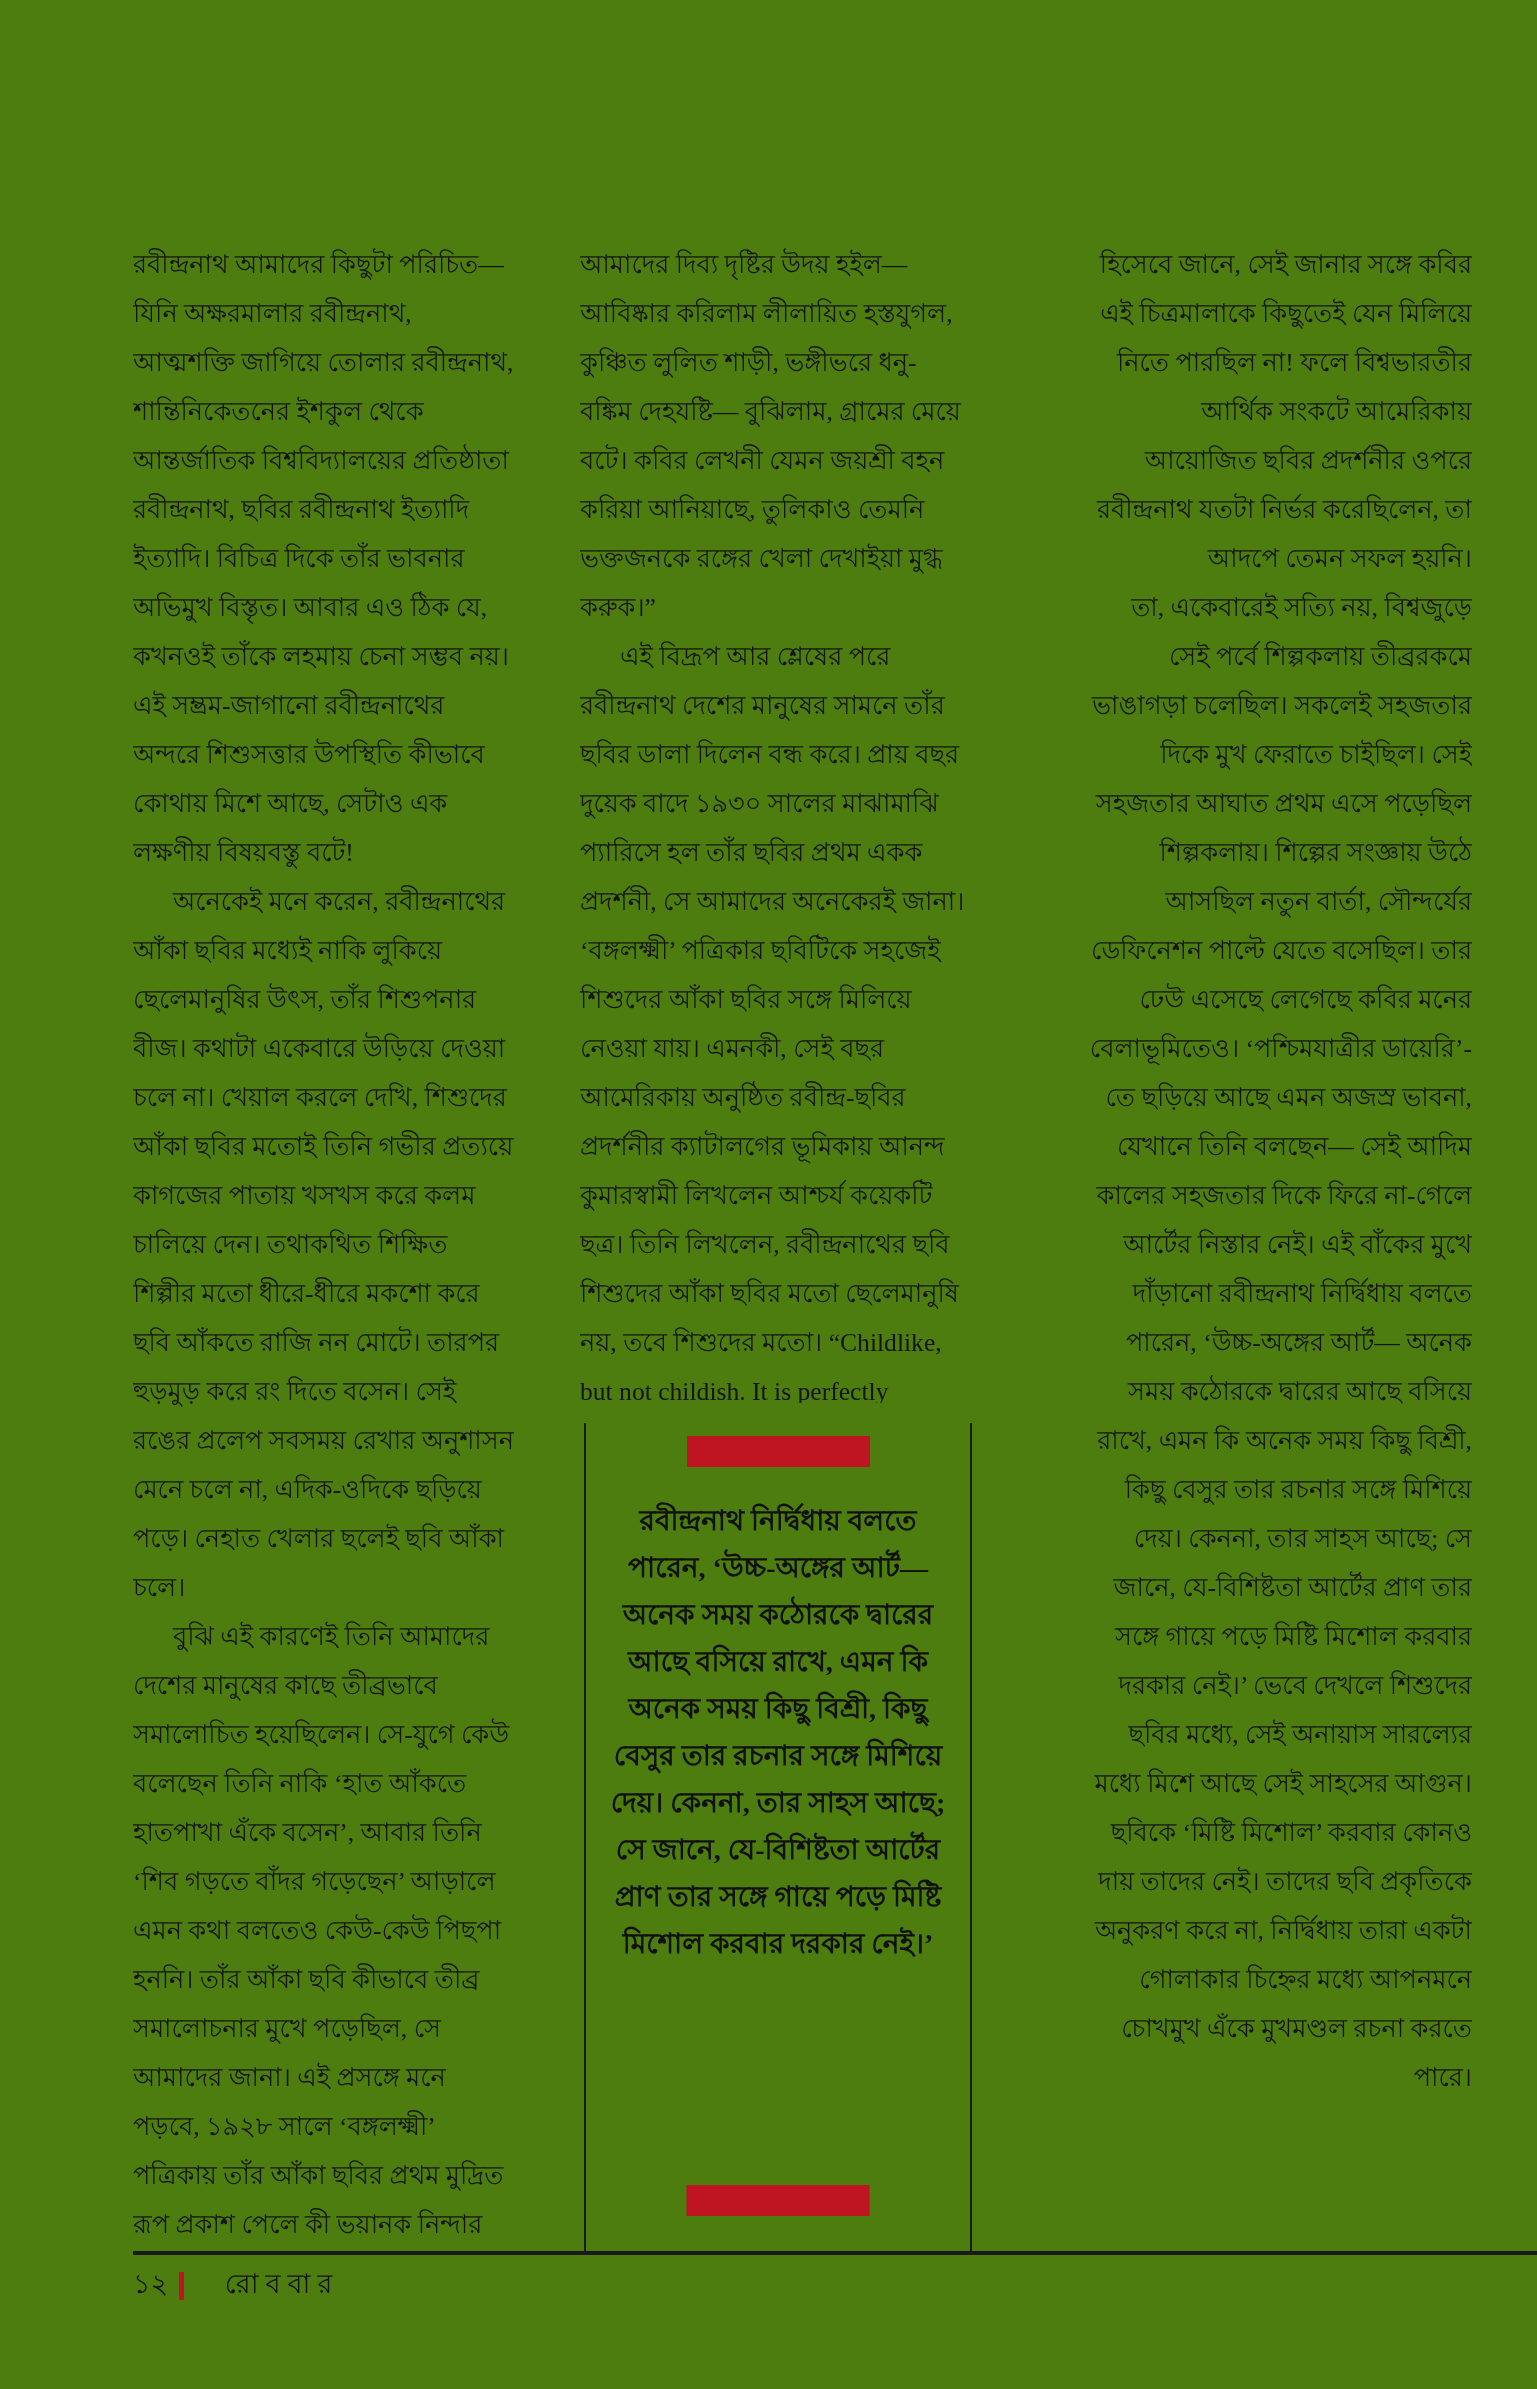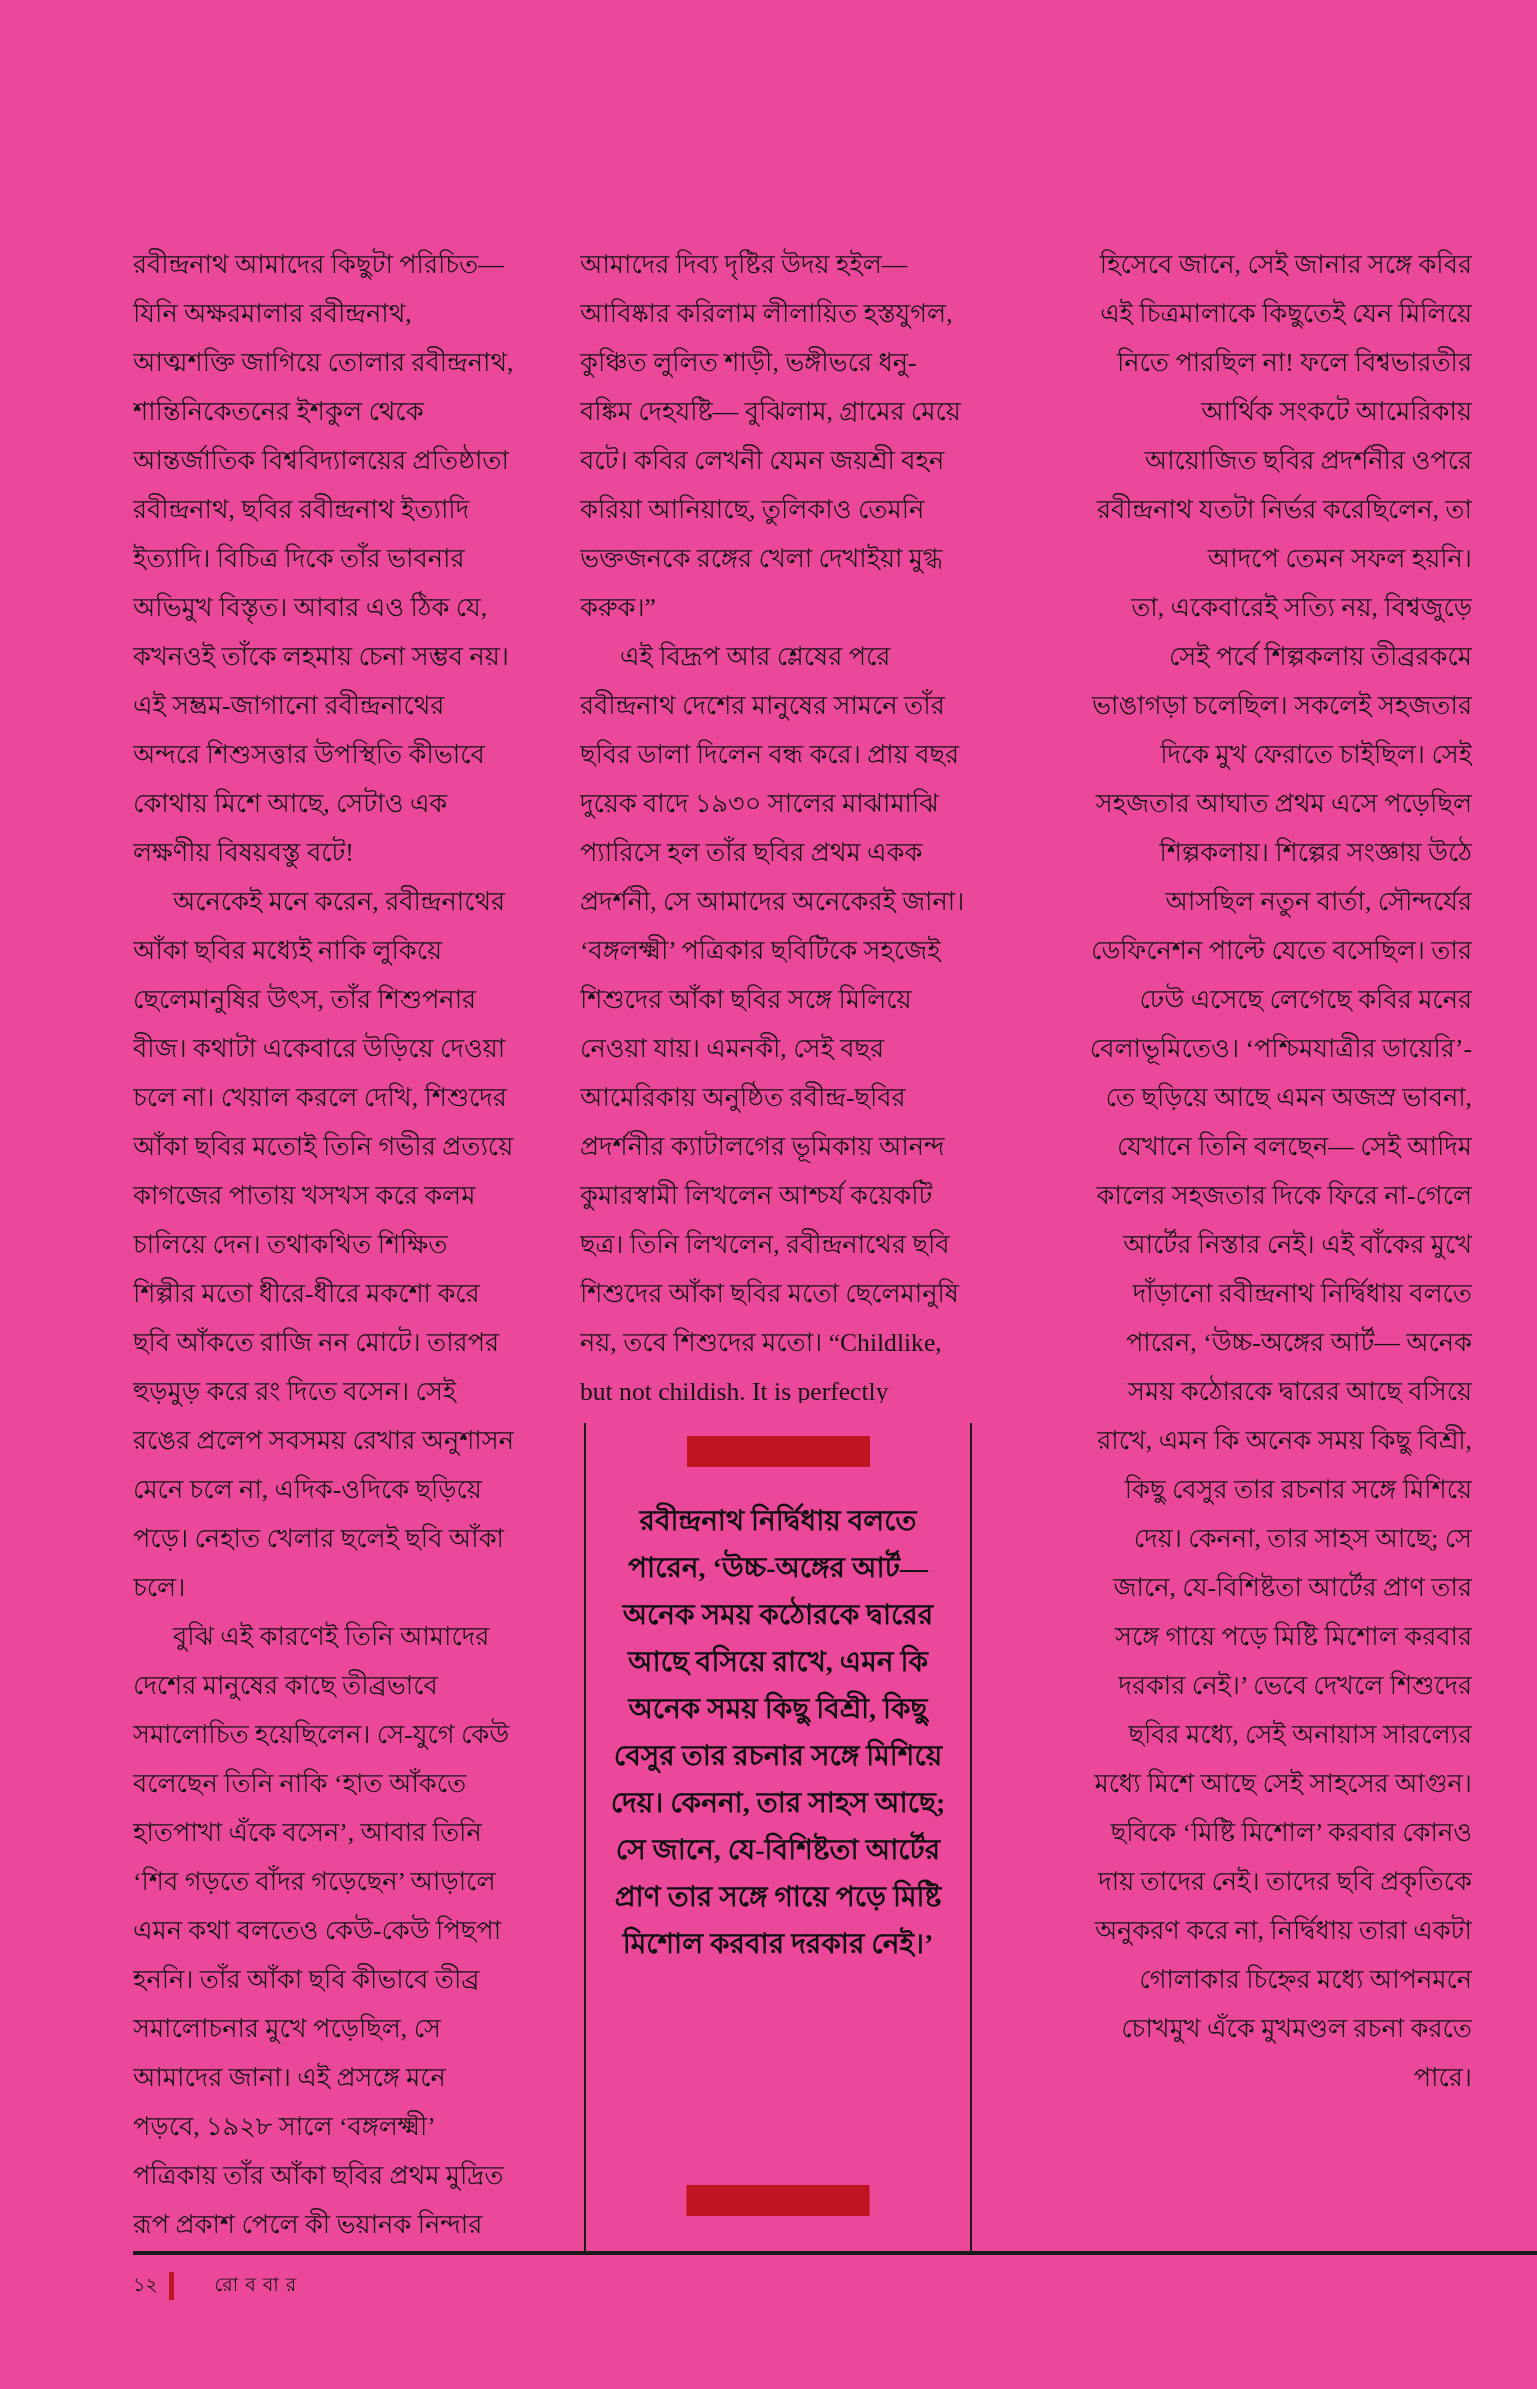--- a/index.html
+++ b/index.html
@@ -1,20 +1,20 @@
 <!DOCTYPE html>
 <html style="--accent: #bf1421;font-size:12.4px"><head>
 <meta charset="utf-8">
 <style>
   html,body{margin:0;padding:0;background:#ffffff;}
   .page{
     position:relative;
     width:1538px;
     height:2389px;
-    background:#ec4899;
+    background:#4d7c0f;
     font-family:"Liberation Serif", serif;
     color:#141414;
     overflow:hidden;
   }
   .col{
     position:absolute;
     top:240px;
     text-align:left;
     font-size:25.6px;
     line-height:49px;
@@ -65,21 +65,21 @@
     height:3.9px;
     background:#1a1a1a;
   }
   .footer{
     position:absolute;
     left:133px;
     top:2267px;
     height:37px;
     display:flex;
     align-items:center;
-    font-size:19px;
+    font-size:27px;
     color:#111111;
   }
   .footer .fdiv{
     display:inline-block;
     width:5.4px;
     height:28px;
     background:var(--accent,#bf1421);
     margin:0 12.4px 0 11px;
   }
   .footer .mag{letter-spacing:7px;margin-left:28px;}

